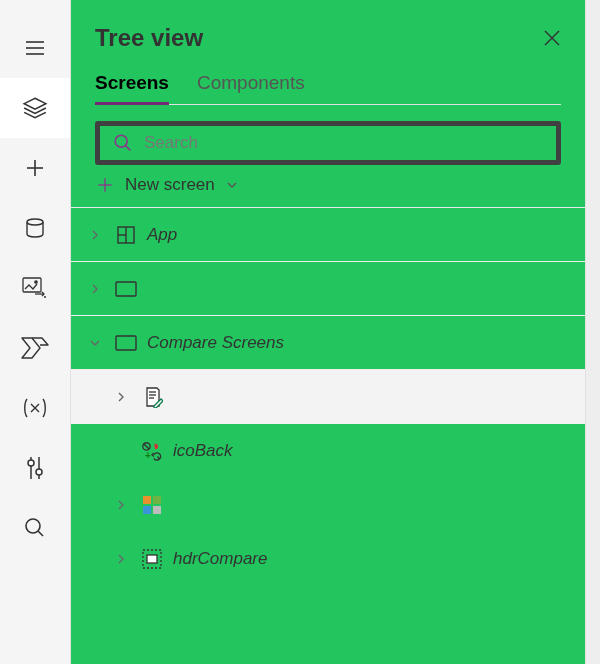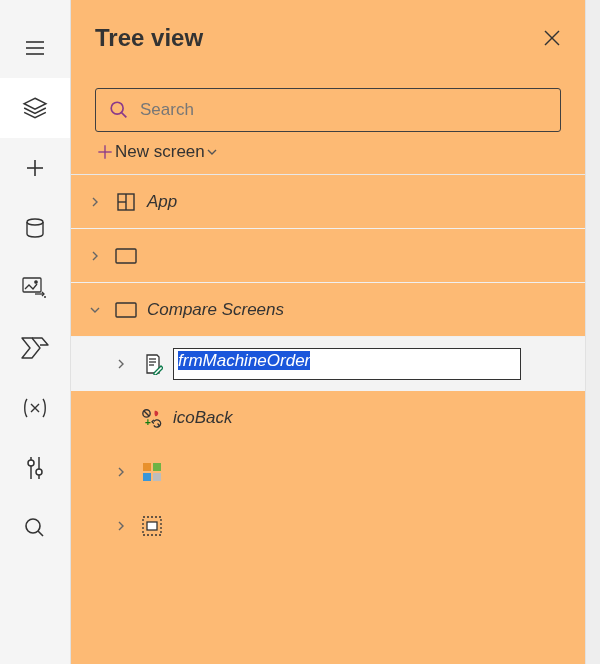--- a/index.html
+++ b/index.html
@@ -26,21 +26,21 @@
     display: flex;
     align-items: center;
     justify-content: center;
     color: #333;
   }
   .rail-item.active {
     background: #fff;
   }
   .panel {
     flex: 1;
-    background: #fdba74;
+    background: #22c55e;
     border-left: 1px solid #e1e1e1;
     border-right: 1px solid #e1e1e1;
     display: flex;
     flex-direction: column;
     position: relative;
   }
   .panel-header {
     padding: 24px 24px 0 24px;
   }
   .panel-title-row {
@@ -81,39 +81,40 @@
     left: 0; right: 0; bottom: -1px;
     height: 3px;
     background: #742774;
   }
   .search-wrap {
     padding: 16px 24px 0 24px;
   }
   .search-box {
     display: flex;
     align-items: center;
-    border: 1px solid #404040;
+    border: 5px solid #404040;
     border-radius: 3px;
     height: 44px;
     padding: 0 12px;
     gap: 10px;
   }
   .search-box input {
     flex: 1;
     border: none;
     outline: none;
     font-size: 17px;
     color: #333;
     background: transparent;
   }
   .search-box input::placeholder { color: #777; }
   .new-screen-row {
     padding: 10px 24px 12px 24px;
     display: flex;
     align-items: center;
+    gap: 10px;
     color: #333;
     font-size: 17px;
     cursor: pointer;
     border-bottom: 1px solid #e8e8e8;
   }
   .tree {
     flex: 1;
     overflow-y: auto;
   }
   .tree-row {
@@ -243,20 +244,24 @@
 <div class="panel">
   <div class="panel-header">
     <div class="panel-title-row">
       <div class="panel-title">Tree view</div>
       <div class="close-btn">
         <svg width="18" height="18" viewBox="0 0 18 18" stroke="#333" stroke-width="1.4">
             <line x1="2" y1="2" x2="16" y2="16"></line>
             <line x1="16" y1="2" x2="2" y2="16"></line>
           </svg>
       </div>
+    </div>
+    <div class="tabs">
+      <div class="tab active">Screens</div>
+      <div class="tab">Components</div>
     </div>
   </div>
 
   <div class="search-wrap">
     <div class="search-box">
       <span>
         <svg width="22" height="22" viewBox="0 0 24 24" fill="none" stroke="#8a3a8a" stroke-width="1.8">
             <circle cx="10" cy="10" r="6.5"></circle>
             <line x1="20" y1="20" x2="14.8" y2="14.8"></line>
           </svg>
@@ -333,21 +338,20 @@
       </span>
       <span class="node-icon">
         <svg width="22" height="22" viewBox="0 0 22 22" fill="none" stroke="#333" stroke-width="1.3">
             <path d="M6 2 H16 L18 4 V20 H6 Z" fill="#fff"></path>
             <line x1="8" y1="6" x2="15" y2="6"></line>
             <line x1="8" y1="9" x2="15" y2="9"></line>
             <line x1="8" y1="12" x2="13" y2="12"></line>
             <path d="M13 20 L20 13 L22 15 L15 22 L13 22 Z" fill="#fff" stroke="#0b7a4b"></path>
           </svg>
       </span>
-      <div class="rename-input"><span class="hl">frmMachineOrder</span></div>
     </div>
 
     <div class="tree-row nested-1 nested-2" style="padding-left:70px;">
       <span class="node-icon">
         <svg width="24" height="22" viewBox="0 0 24 22">
             <circle cx="6" cy="6" r="4" fill="none" stroke="#333" stroke-width="1.5"></circle>
             <line x1="3" y1="3" x2="9" y2="9" stroke="#333" stroke-width="1.5"></line>
             <path d="M15 3 C18 3 20 5 18 8 C16 11 14 8 15 3" fill="#d13438"></path>
             <text x="4" y="20" font-size="11" fill="#107c10" font-weight="bold">+</text>
             <path d="M14 15 A4 4 0 1 1 14 19" fill="none" stroke="#333" stroke-width="1.4"></path>
@@ -379,18 +383,19 @@
         <svg width="12" height="12" viewBox="0 0 12 12" stroke="#666" stroke-width="1.4" fill="none">
             <polyline points="4,2 8,6 4,10"></polyline>
           </svg>
       </span>
       <span class="node-icon">
         <svg width="22" height="22" viewBox="0 0 22 22" fill="none" stroke="#333" stroke-width="1.3" stroke-dasharray="2 2">
             <rect x="2" y="2" width="18" height="18"></rect>
             <rect x="6" y="7" width="10" height="8" stroke-dasharray="0" fill="#fff"></rect>
           </svg>
       </span>
+      <span>hdrCompare</span>
     </div>
 
   </div>
 </div>
 
 <div class="right-gutter"></div>
 
 </body></html>

